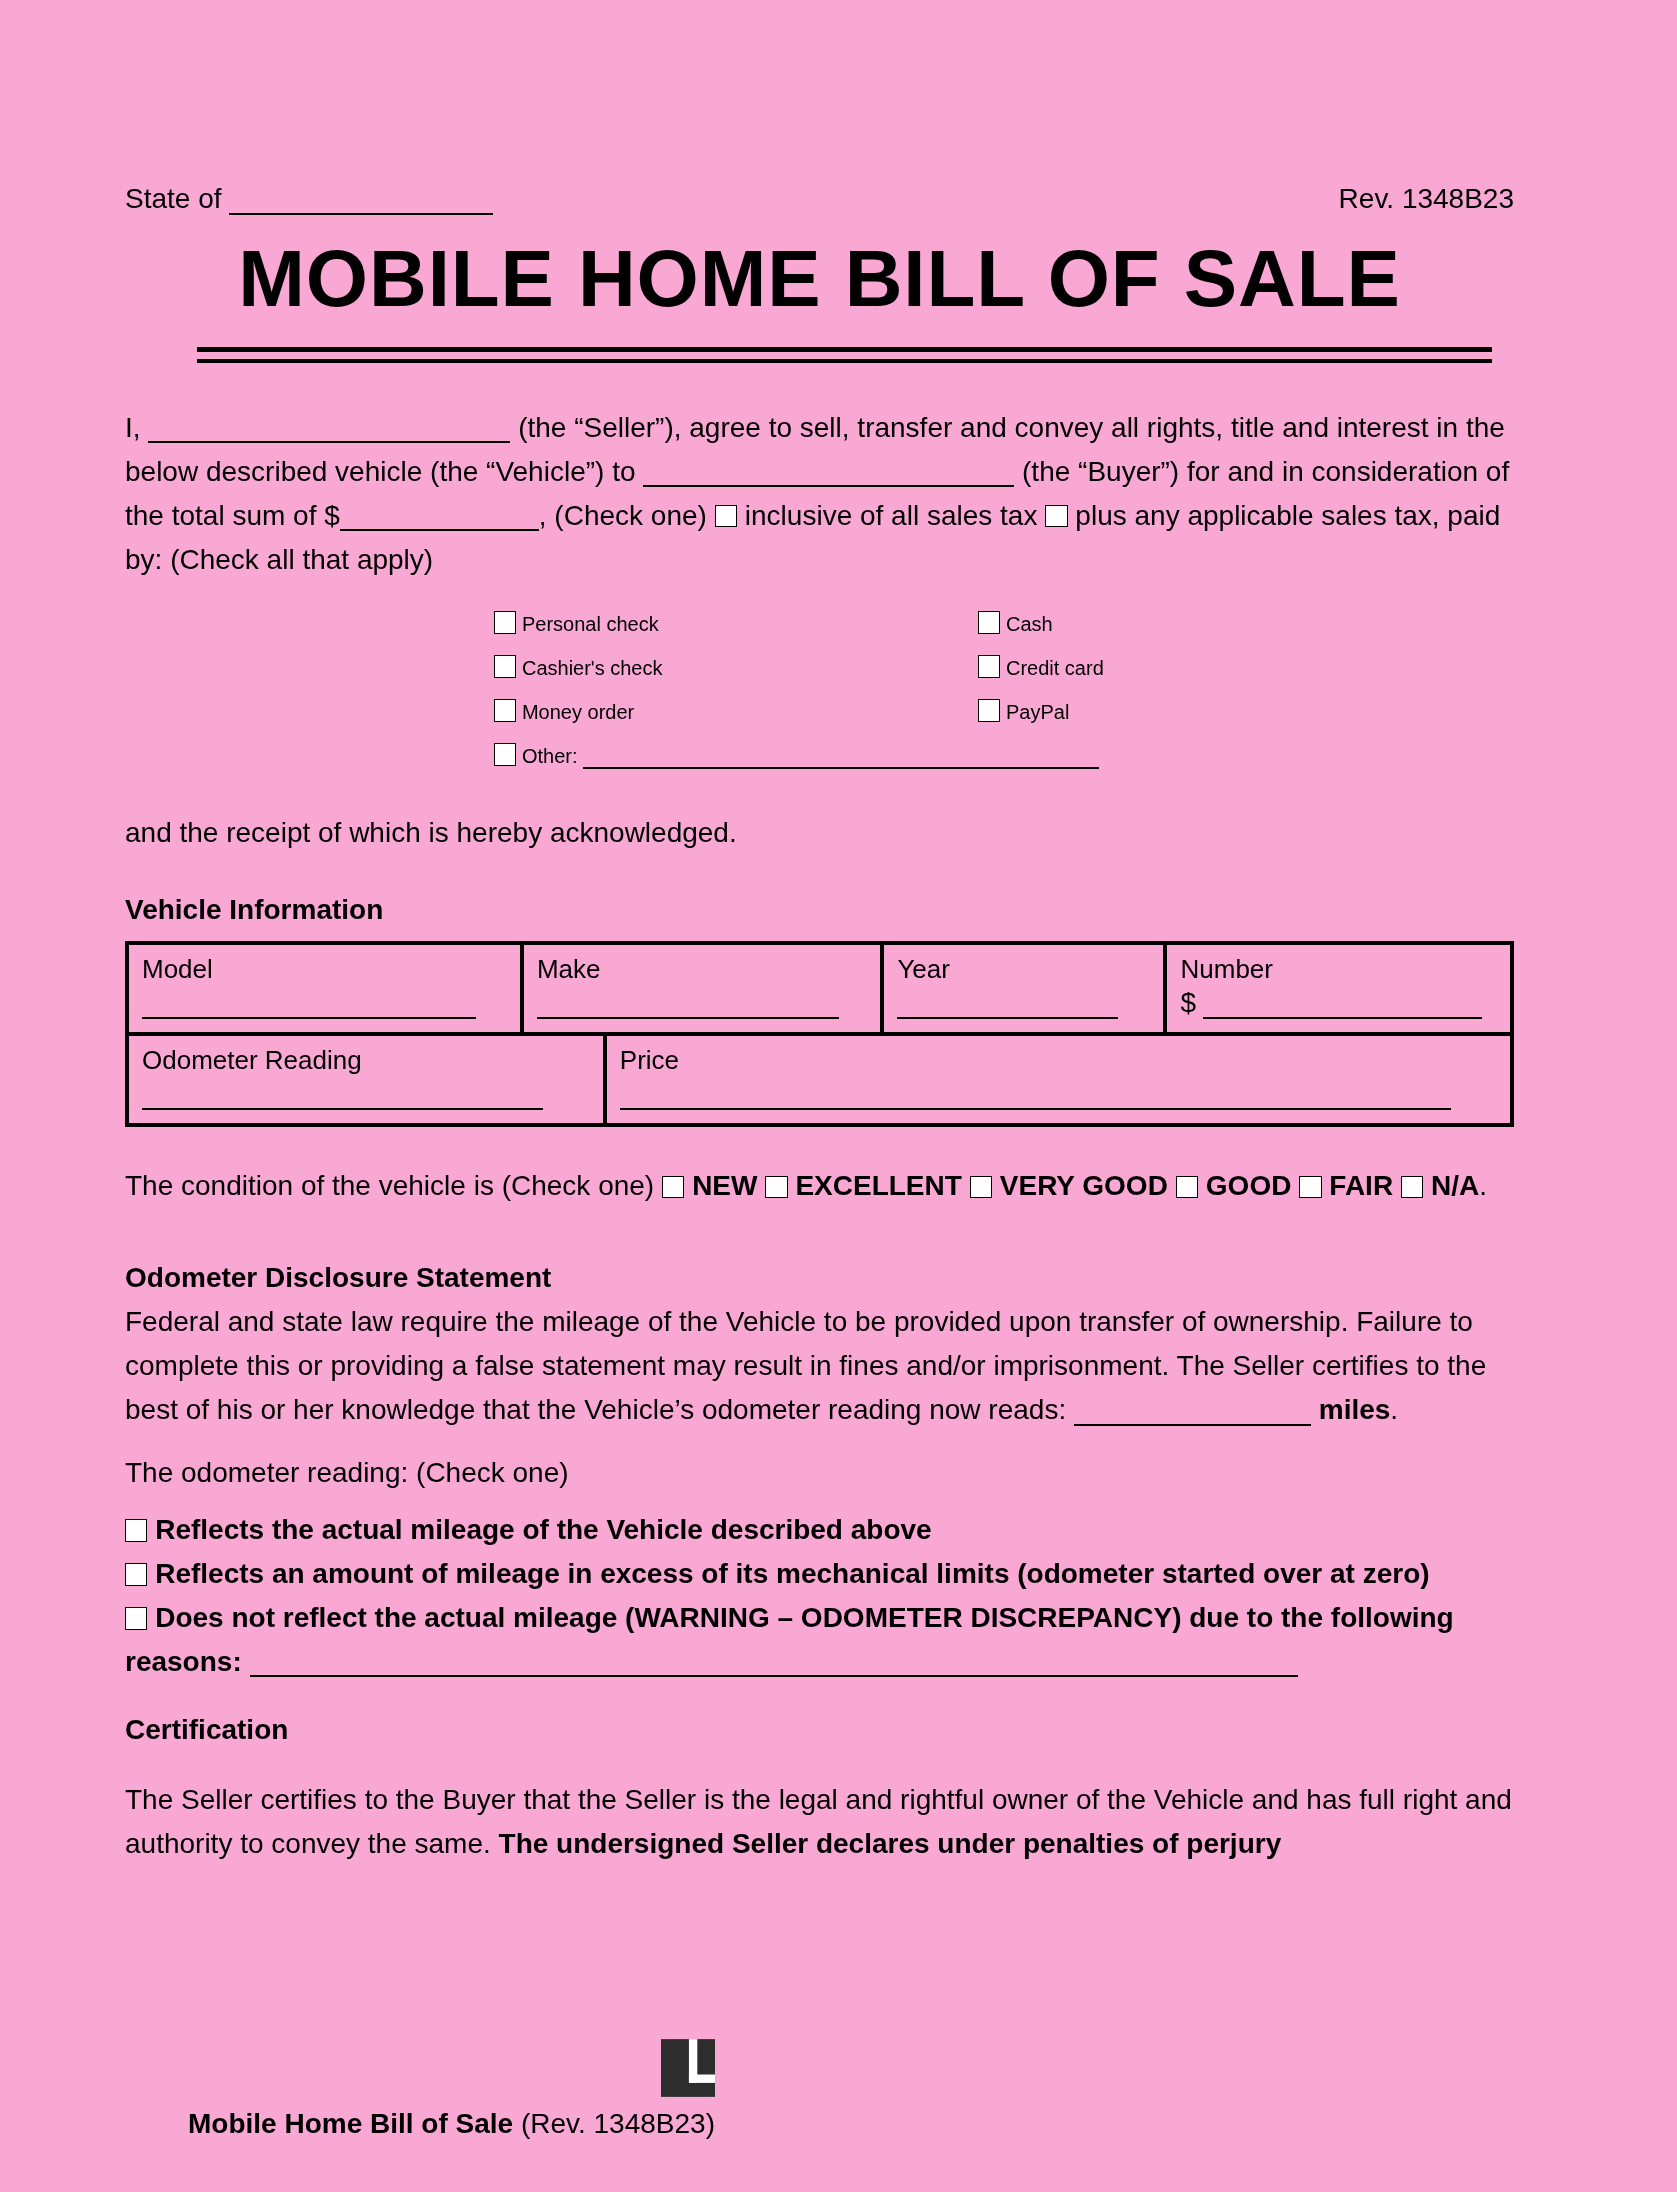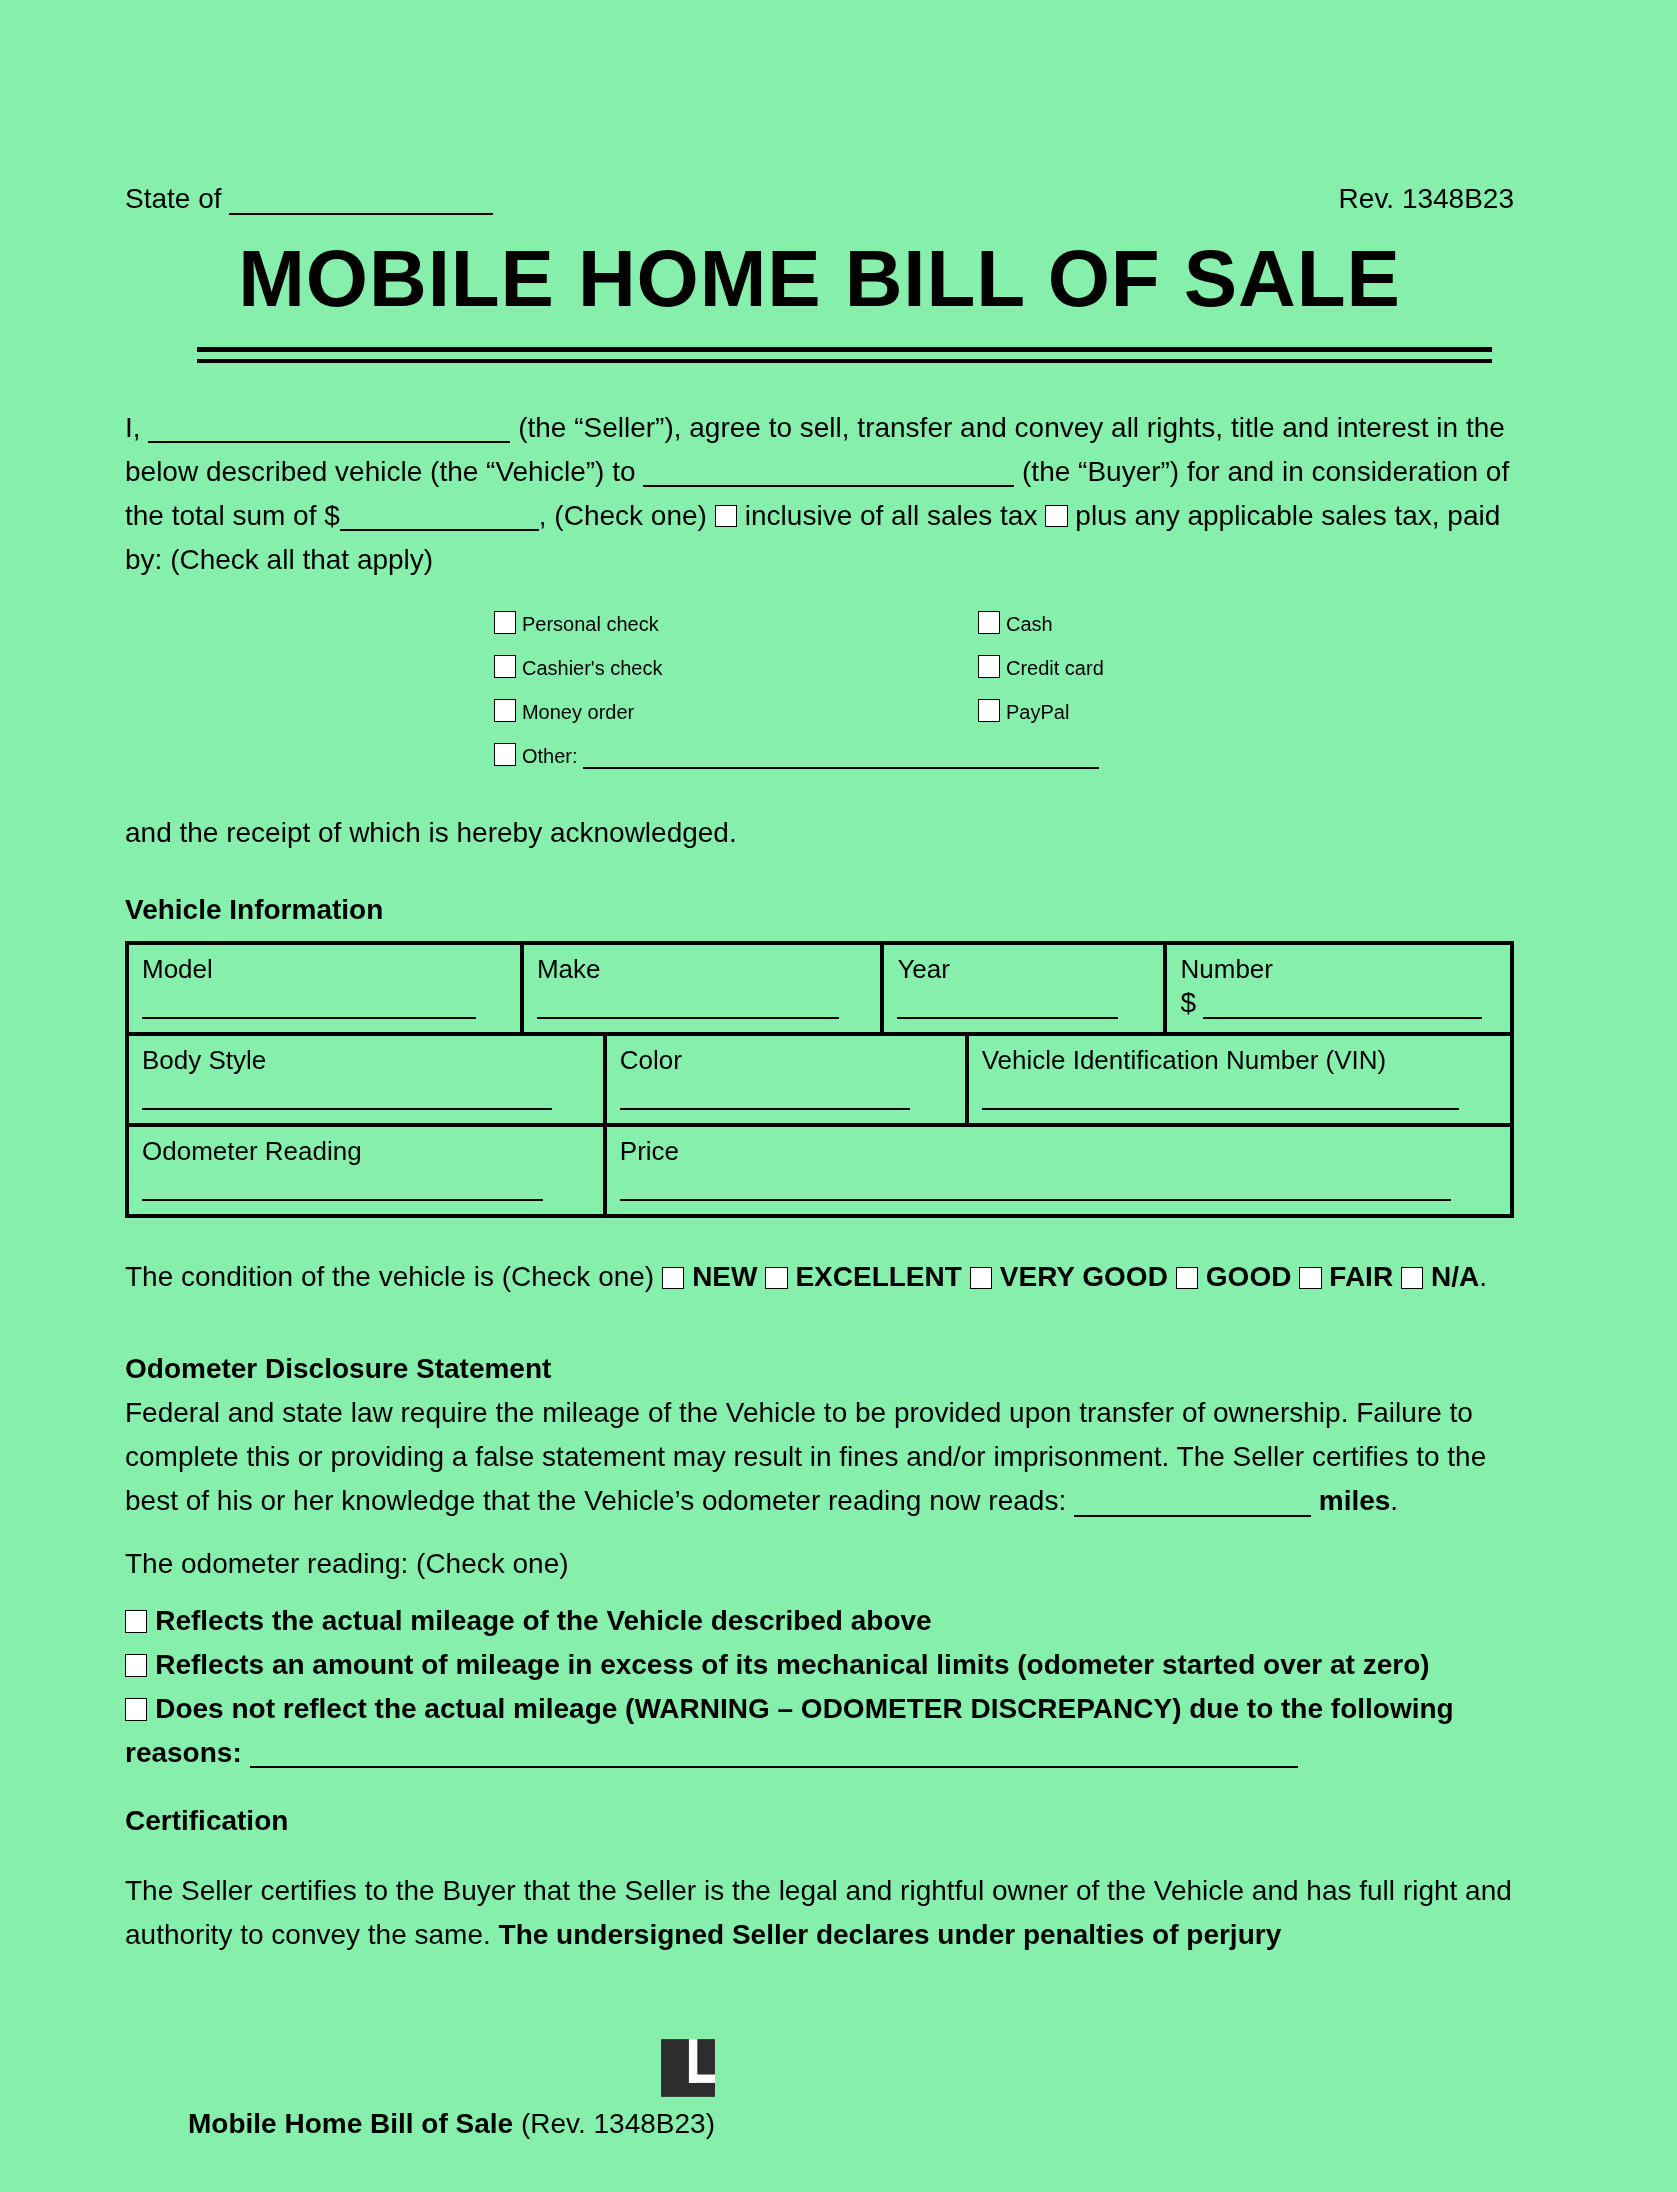--- a/index.html
+++ b/index.html
@@ -1,18 +1,18 @@
 <!DOCTYPE html>
 <html style="font-size:15px"><head>
 <meta charset="utf-8">
 <style>
   html,body{margin:0;padding:0;background:#ffffff;}
   body{width:1677px;font-family:"Liberation Sans","DejaVu Sans",sans-serif;color:#000;}
   .page{position:relative;width:1677px;height:2193px;box-sizing:border-box;
-        padding:182px 163px 0 125px;background:#86efac;overflow:hidden;}
+        padding:182px 163px 0 125px;background:#f9a8d4;overflow:hidden;}
   .hdr{display:flex;justify-content:space-between;align-items:flex-end;
        font-size:28px;line-height:33px;}
   .blank{display:inline-block;border-bottom:2.8px solid #000;height:20.4px;vertical-align:-6.5px;}
   .w-state{width:264px;}
   .w-seller{width:362px;}
   .w-buyer{width:371px;}
   .w-amount{width:199px;}
   .w-other{width:516px;}
   .w-reads{width:237px;}
   .w-reasons{width:1048px;}
@@ -122,34 +122,20 @@
       </div>
       <div class="vcell c-price">
         <span>Number</span>
         <div class="price-bottom">
           <span>$</span>
           <div class="cell-line"></div>
         </div>
       </div>
     </div>
     <div class="vrow">
-      <div class="vcell c-body">
-        <span>Body Style</span>
-        <div class="cell-line" style="width:92%;"></div>
-      </div>
-      <div class="vcell c-color">
-        <span>Color</span>
-        <div class="cell-line" style="width:88%;"></div>
-      </div>
-      <div class="vcell c-vin">
-        <span>Vehicle Identification Number (VIN)</span>
-        <div class="cell-line" style="width:93%;"></div>
-      </div>
-    </div>
-    <div class="vrow">
       <div class="vcell c-odo">
         <span>Odometer Reading</span>
         <div class="cell-line" style="width:90%;"></div>
       </div>
       <div class="vcell c-notes">
         <span>Price</span>
         <div class="cell-line" style="width:95%;"></div>
       </div>
     </div>
   </div>

